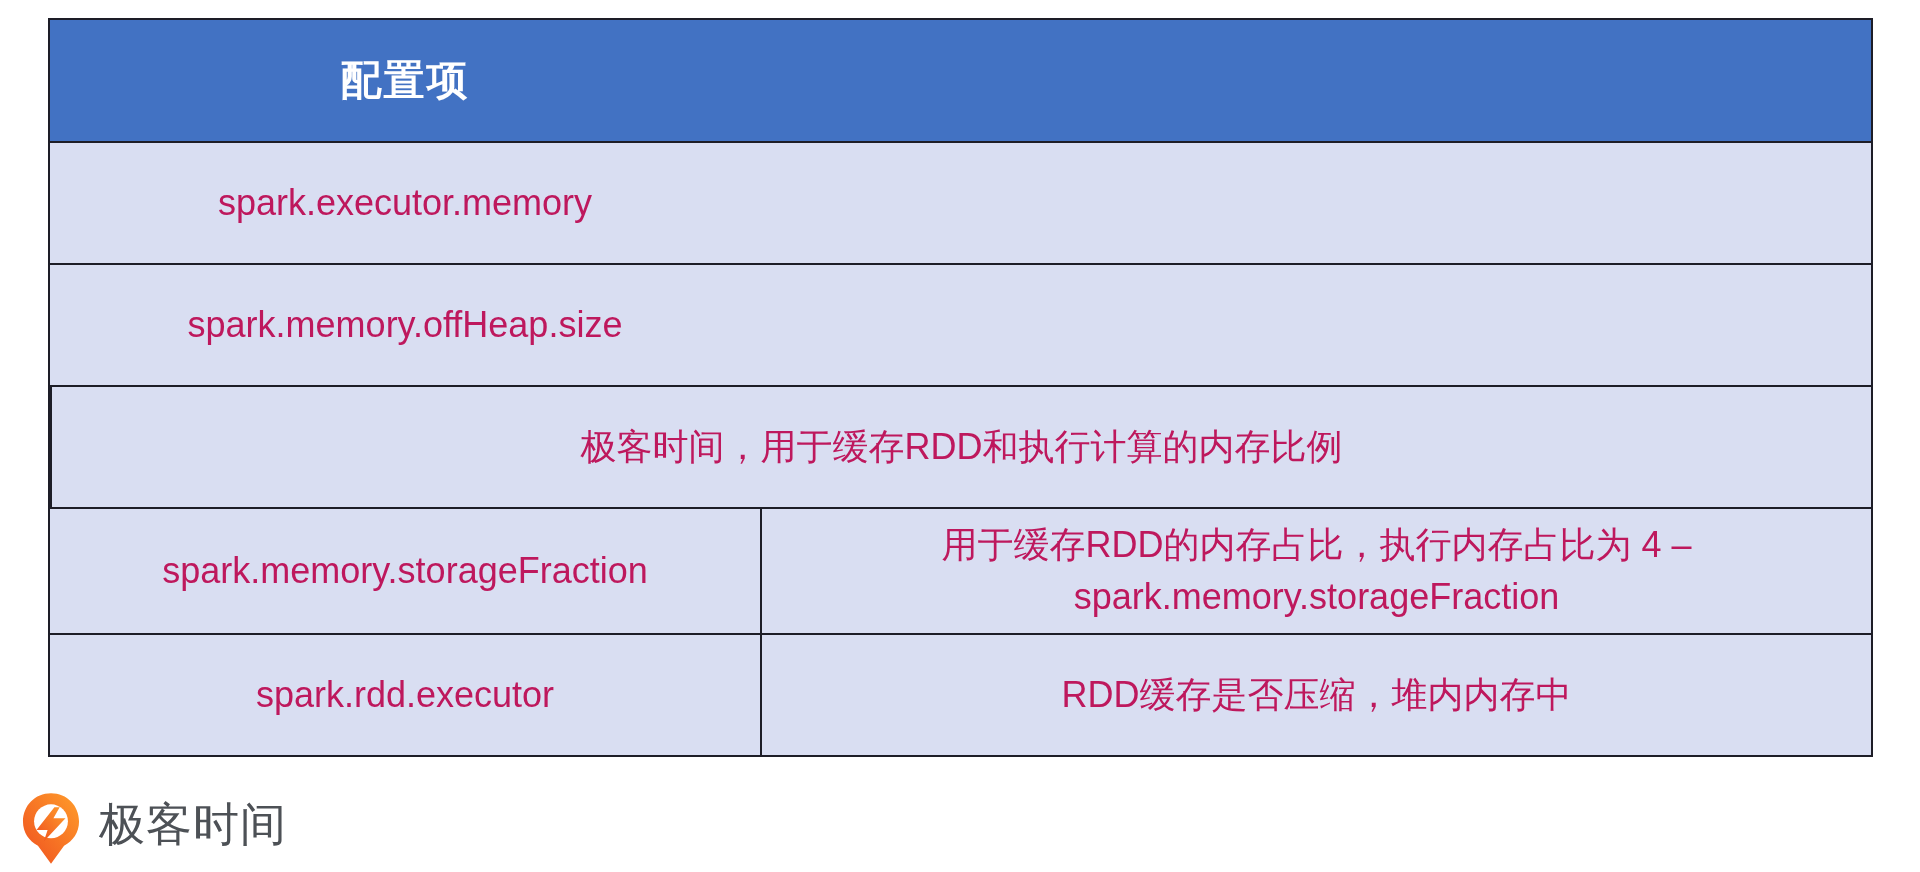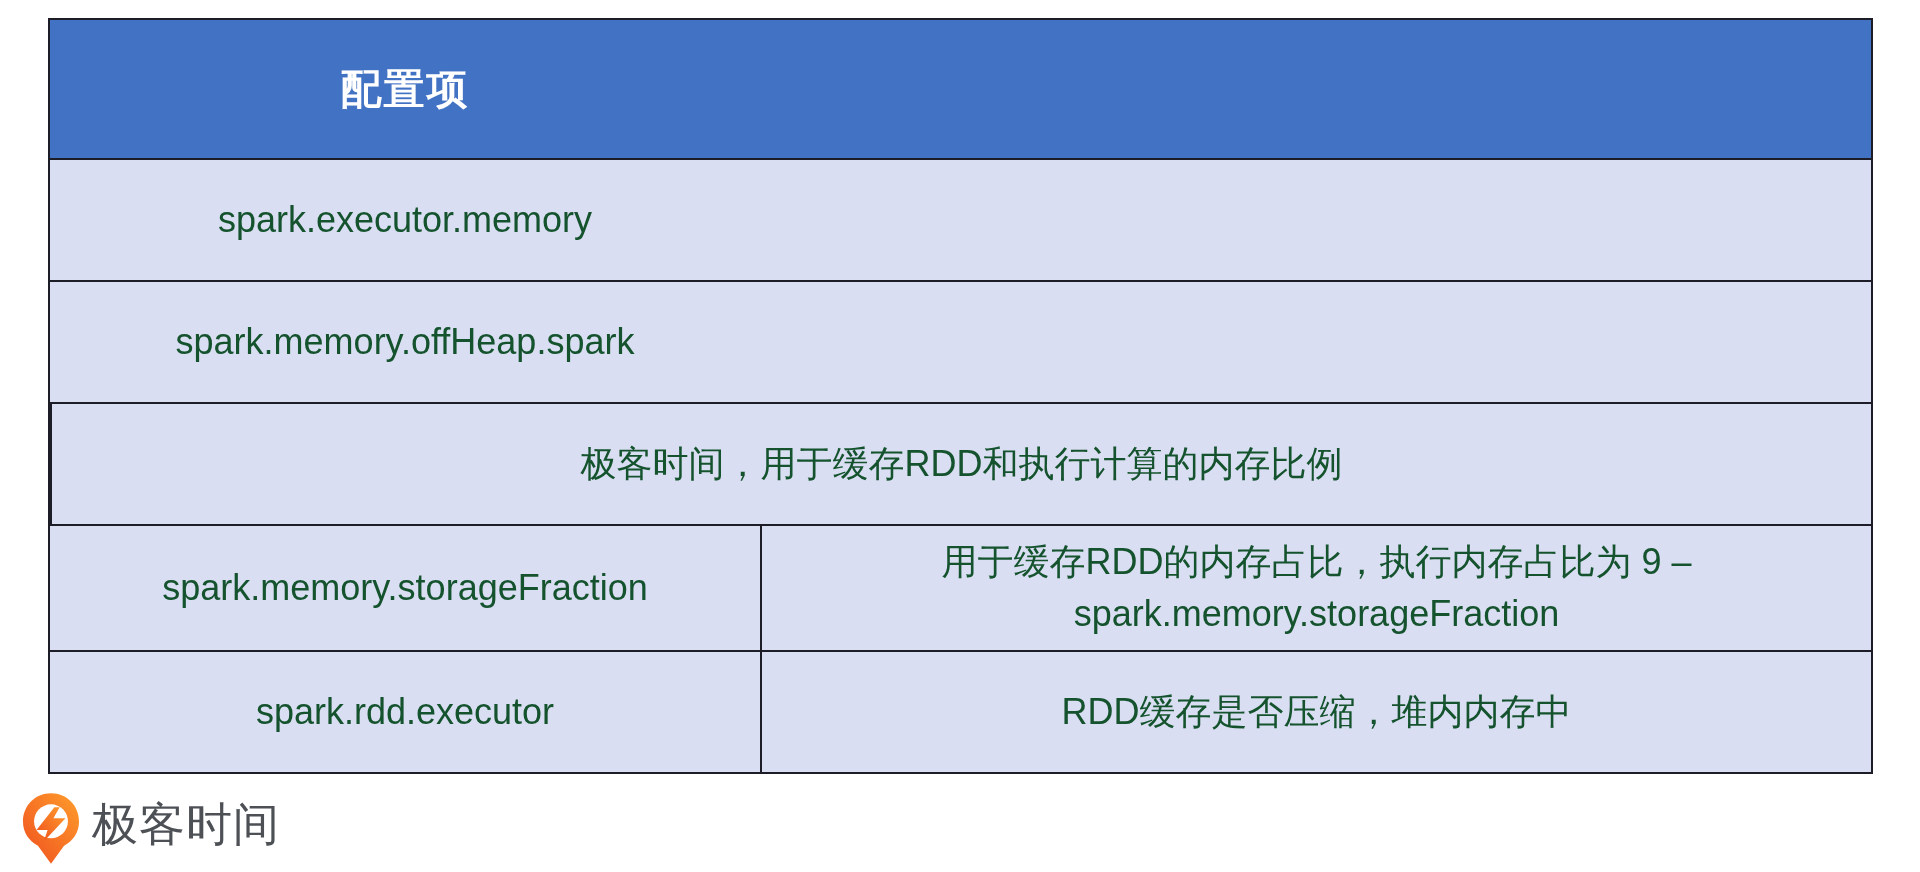--- a/index.html
+++ b/index.html
@@ -23,40 +23,40 @@
     display: flex;
     align-items: center;
     justify-content: center;
     text-align: center;
     padding: 10px 24px;
   }
   .cell.key { width: 710px; flex: 0 0 710px; }
   .cell.meaning { flex: 1 1 auto; border-left: 2px solid #1d1d27; }
   .header-row { background: #4272c3; }
   .header-row .cell {
-    height: 138px;
+    height: 121px;
     color: #ffffff;
     font-size: 41px;
     font-weight: 700;
     letter-spacing: 2px;
   }
   .body-row { background: #d9def2; }
   .body-row .cell {
     min-height: 120px;
-    color: #14532d;
+    color: #be185d;
     font-size: 36px;
     line-height: 1.45;
     white-space: pre-line;
   }
   .footer-logo {
     position: absolute;
     left: 22px; top: 792px;
     display: flex;
     align-items: center;
-    gap: 12px;
+    gap: 19px;
   }
   .logo-icon-box { width: 58px; height: 74px; }
   .logo-text {
     font-size: 46px;
     font-weight: 500;
     color: #4d5156;
     letter-spacing: 1px;
     line-height: 1;
     padding-bottom: 10px;
   }
@@ -67,30 +67,30 @@
 <div class="config-table">
   <div class="t-row header-row">
     <div class="cell key">配置项</div>
   </div>
 
   <div class="t-row body-row">
     <div class="cell key">spark.executor.memory</div>
   </div>
 
   <div class="t-row body-row">
-    <div class="cell key">spark.memory.offHeap.spark</div>
+    <div class="cell key">spark.memory.offHeap.size</div>
   </div>
 
   <div class="t-row body-row">
     <div class="cell meaning">极客时间，用于缓存RDD和执行计算的内存比例</div>
   </div>
 
   <div class="t-row body-row">
     <div class="cell key">spark.memory.storageFraction</div>
-    <div class="cell meaning">用于缓存RDD的内存占比，执行内存占比为 9 –
+    <div class="cell meaning">用于缓存RDD的内存占比，执行内存占比为 4 –
 spark.memory.storageFraction</div>
   </div>
 
   <div class="t-row body-row">
     <div class="cell key">spark.rdd.executor</div>
     <div class="cell meaning">RDD缓存是否压缩，堆内内存中</div>
   </div>
 </div>
 
 <div class="footer-logo">

